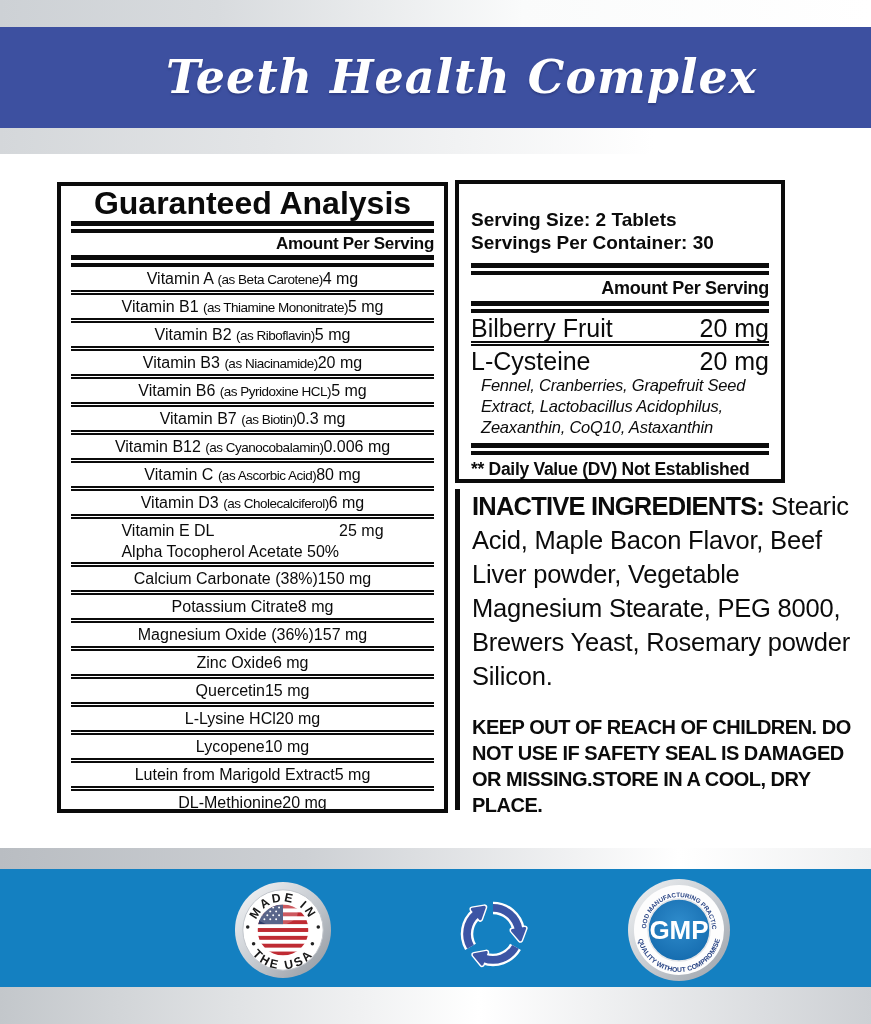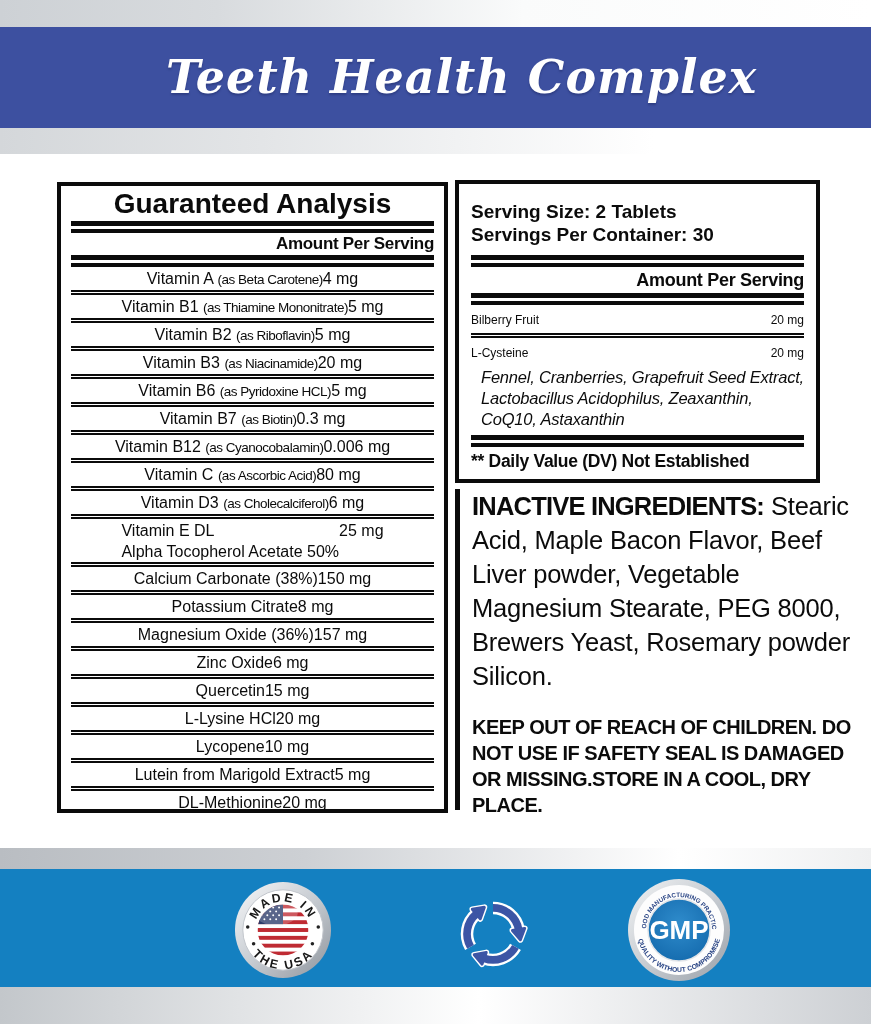--- a/index.html
+++ b/index.html
@@ -19,39 +19,39 @@
     text-align:center;color:#fff;font-family:"DejaVu Serif",serif;font-style:italic;font-weight:bold;
     font-size:46px;letter-spacing:1px;transform:translateX(26px);
     text-shadow:0 2px 2px rgba(20,30,80,.35);}
 
   
   .rule{height:3px;border-top:5px solid #0b0b0b;border-bottom:4px solid #0b0b0b;}
 
   
   .ga-box{position:absolute;left:57px;top:182px;width:391px;height:631px;border:4px solid #0b0b0b;
           box-sizing:border-box;background:#fff;padding:0 10px;overflow:hidden;}
-  .ga-title{text-align:center;font-weight:bold;font-size:28px;line-height:27px;padding-top:4px;}
+  .ga-title{text-align:center;font-weight:bold;font-size:32px;line-height:27px;padding-top:4px;}
   .ga-box .rule1{margin-top:4px;}
   .amt-head{text-align:right;font-weight:bold;font-size:17px;line-height:20px;padding:1px 0 1px;letter-spacing:-.3px;}
   .ga-row{display:flex;justify-content:center;align-items:flex-start;box-sizing:border-box;
           min-height:22.5px;padding-top:2px;}
   .ga-row + .ga-row{border-top:5px double #0b0b0b;}
   .ga-lbl{font-size:16px;line-height:20px;}
   .ga-lbl .note{font-size:13.5px;letter-spacing:-.5px;}
   .ga-lbl .lbl2{font-size:16px;line-height:20px;}
   .ga-amt{font-size:16px;line-height:20px;white-space:nowrap;}
 
   
-  .sf-box{position:absolute;left:455px;top:180px;width:365px;height:303px;border:4px solid #0b0b0b;
-          box-sizing:border-box;background:#fff;padding:16px 12px 0;overflow:hidden;}
+  .sf-box{position:absolute;left:455px;top:180px;width:330px;height:303px;border:4px solid #0b0b0b;
+          box-sizing:border-box;background:#fff;padding:24px 12px 0;overflow:hidden;}
   .serving{font-weight:bold;font-size:19px;line-height:23px;}
   .sf-box .rule1{margin-top:9px;}
   .sf-box .amt-head{font-size:18px;line-height:22px;padding:2px 0;}
   .sf-row{display:flex;justify-content:space-between;align-items:flex-start;box-sizing:border-box;
-          min-height:28px;padding-top:4px;font-size:12px;line-height:22px;}
+          min-height:28px;padding-top:4px;font-size:25px;line-height:22px;}
   .sf-row + .sf-row{border-top:5px double #0b0b0b;gap:24px;}
   .blend{font-style:italic;font-size:16.5px;line-height:21px;letter-spacing:-.2px;padding:3px 0 5px 10px;}
   .footnote{font-weight:bold;font-size:17.5px;line-height:22px;letter-spacing:-.3px;padding-top:3px;}
 
   
   .inactive-box{position:absolute;left:455px;top:489px;width:410px;height:321px;box-sizing:border-box;
                 border-left:5px solid #0b0b0b;padding-left:12px;}
   .inactive-p{font-size:25.5px;line-height:34px;letter-spacing:-.2px;}
   .inactive-head{font-weight:bold;letter-spacing:-.8px;text-align:right;}
   .warning{margin-top:21px;font-weight:bold;font-size:20px;line-height:26px;letter-spacing:-.5px;width:400px;}

